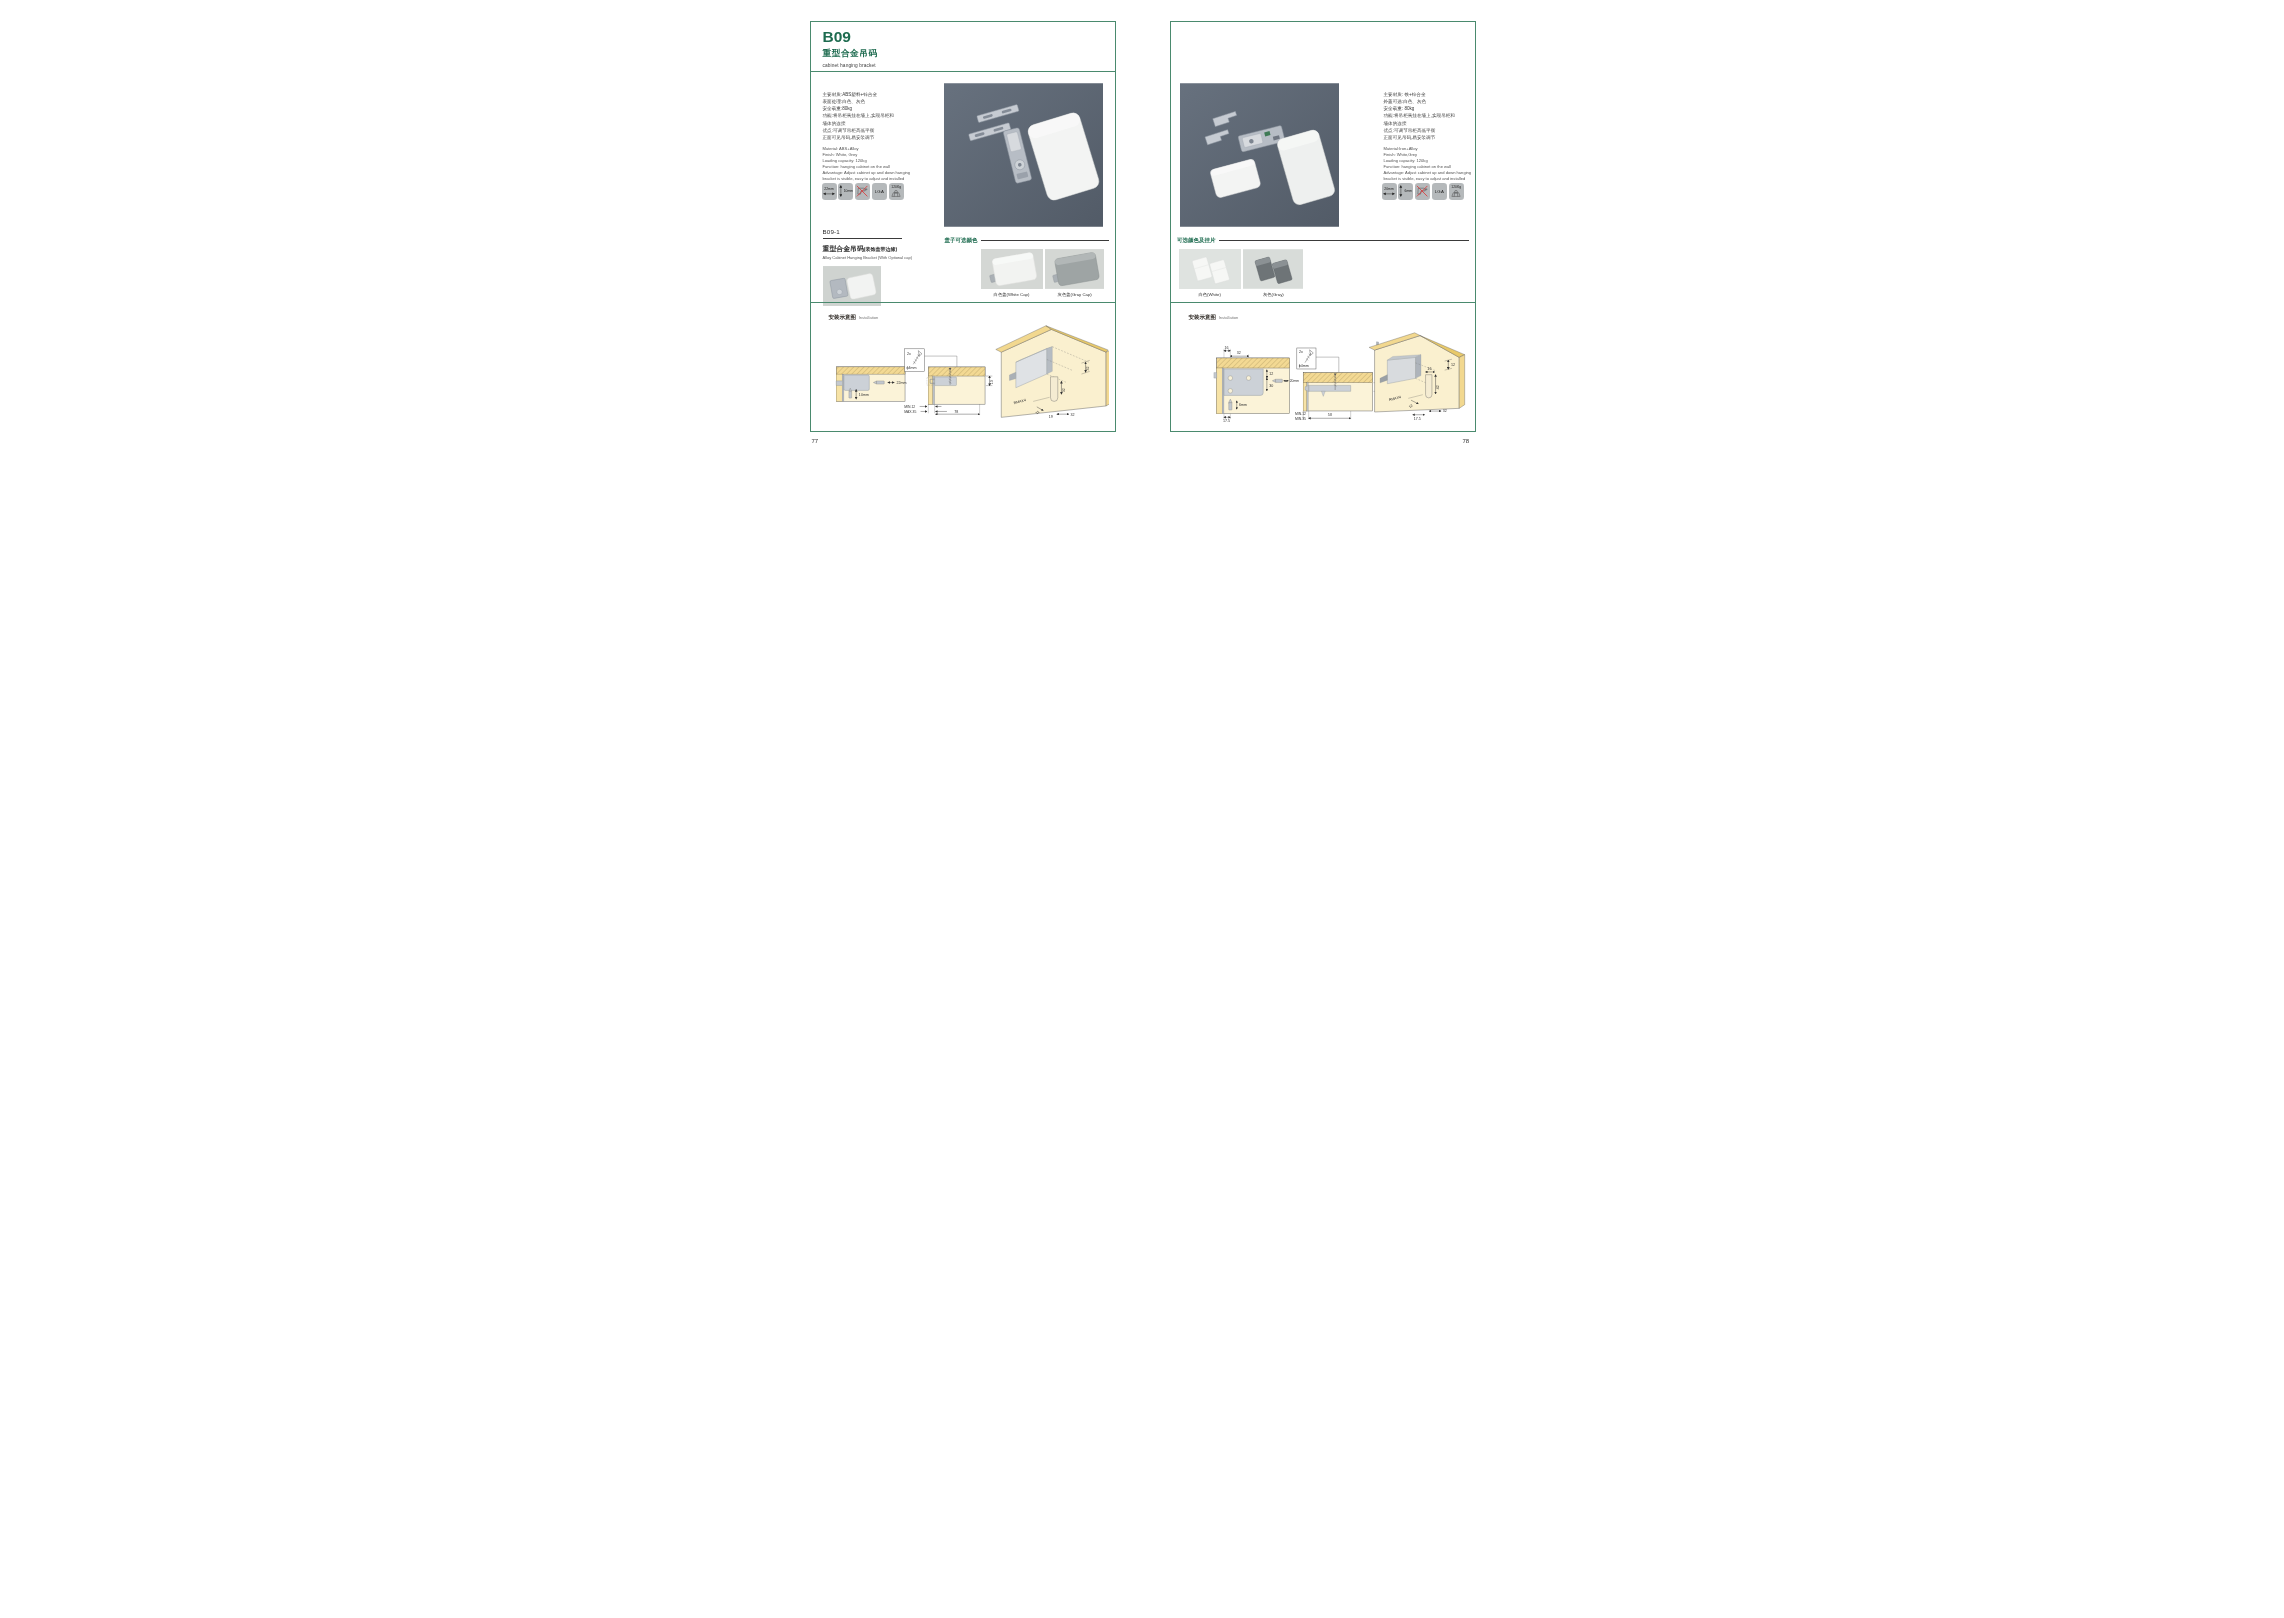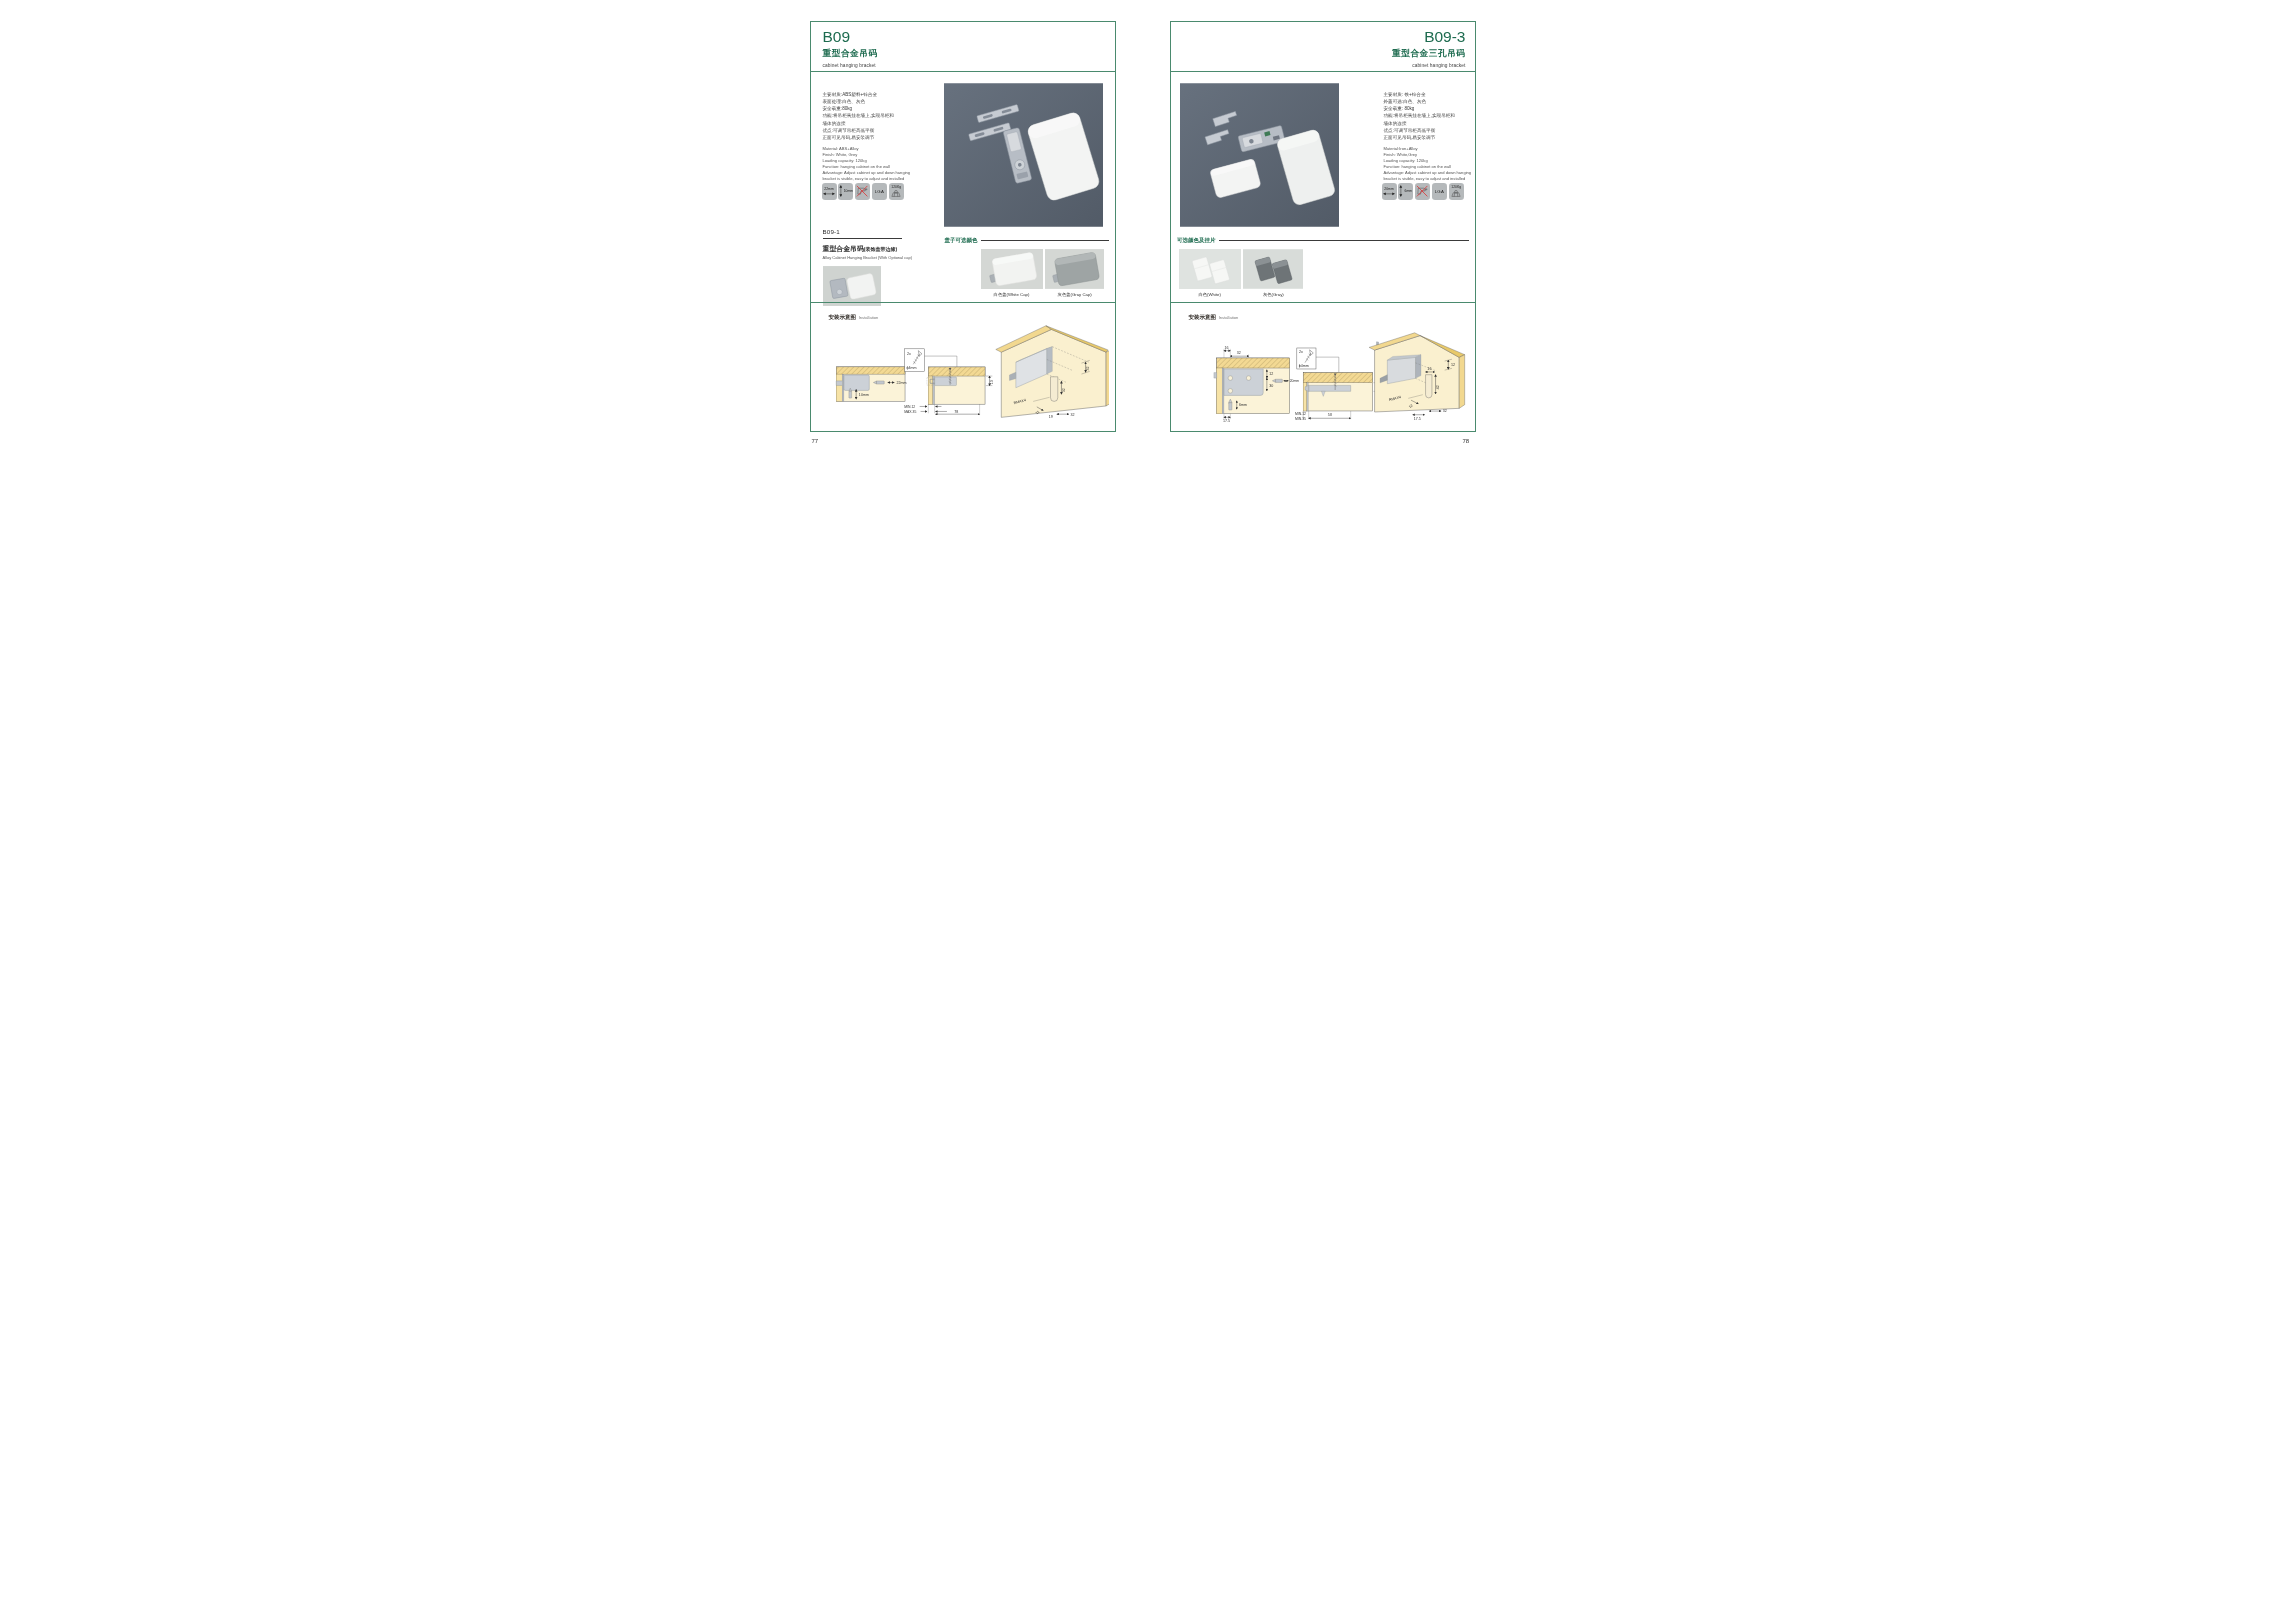--- a/index.html
+++ b/index.html
@@ -3,21 +3,21 @@
 <meta charset="utf-8">
 <style>
   *{margin:0;padding:0;box-sizing:border-box}
   body{font-family:"Liberation Sans","DejaVu Sans",sans-serif;background:#ffffff;color:#333}
   .sheet{position:relative;width:705px;height:460px;margin:0 auto;background:#fff;overflow:hidden}
   .page{position:absolute;top:20.6px;width:306px;height:411px;border:0.5px solid #4a8a6e;background:#fff}
   #pageL{left:20px}
   #pageR{left:380px}
   .page-head{position:absolute;top:0;left:0;right:0;height:50px;border-bottom:0.5px solid #4a8a6e;padding:7.3px 9px 0 12px}
   .page-head.right{text-align:right}
-  .code{font-size:15.5px;font-weight:normal;color:#1d6b4f;line-height:1}
+  .code{font-size:15.5px;font-weight:bold;color:#1d6b4f;line-height:1}
   .title-cn{font-size:8.7px;font-weight:bold;color:#1d6b4f;margin-top:3.2px;letter-spacing:0.5px}
   .title-en{font-size:4.8px;color:#3f3f3f;margin-top:3.2px;letter-spacing:0.1px}
   .spec{position:absolute;font-size:4.6px;line-height:7.3px;color:#3b3b3b;white-space:nowrap}
   .spec.en{font-size:4.1px;line-height:6px;color:#555}
   .specL-cn{left:12px;top:69px}.specL-en{left:12px;top:124px}
   .specR-cn{left:213px;top:69px}.specR-en{left:213px;top:124px}
   .icon-row{position:absolute;display:flex;gap:1.8px}
   .icon-row.l{left:11px;top:161px}
   .icon-row.r{left:211px;top:161px}
   .tile{width:15px;height:17.4px;background:#b5b9bb;border-radius:3.2px;display:flex;flex-direction:column;align-items:center;justify-content:center;gap:0.9px;font-size:3.4px;color:#222}
@@ -333,25 +333,20 @@
         <line x1="98" y1="184" x2="112" y2="192" stroke="#333" stroke-width="0.9" marker-end="url(#aL3)"></line>
         <text class="dim" x="98" y="201" transform="rotate(-40 98 201)">11</text>
         <text class="dim" x="124" y="209">19</text>
         <line x1="142" y1="200" x2="168" y2="200" stroke="#333" stroke-width="0.9" marker-start="url(#aL3)" marker-end="url(#aL3)"></line>
         <text class="dim" x="172" y="203">32</text>
       </svg>
     </div>
   </section>
 
   <section class="page" id="pageR">
-    <header class="page-head right">
-      <div class="code">B09-3</div>
-      <div class="title-cn">重型合金三孔吊码</div>
-      <div class="title-en">cabinet hanging bracket</div>
-    </header>
 
     <div class="spec specR-cn">
       <div>主要材质: 铁+锌合金</div>
       <div>外盖可选:白色、灰色</div>
       <div>安全载重: 80kg</div>
       <div>功能:将吊柜悬挂在墙上,实现吊柜和</div>
       <div>墙体的连接</div>
       <div>优点:可调节吊柜高低平衡</div>
       <div>正面可见吊码,易安装调节</div>
     </div>

